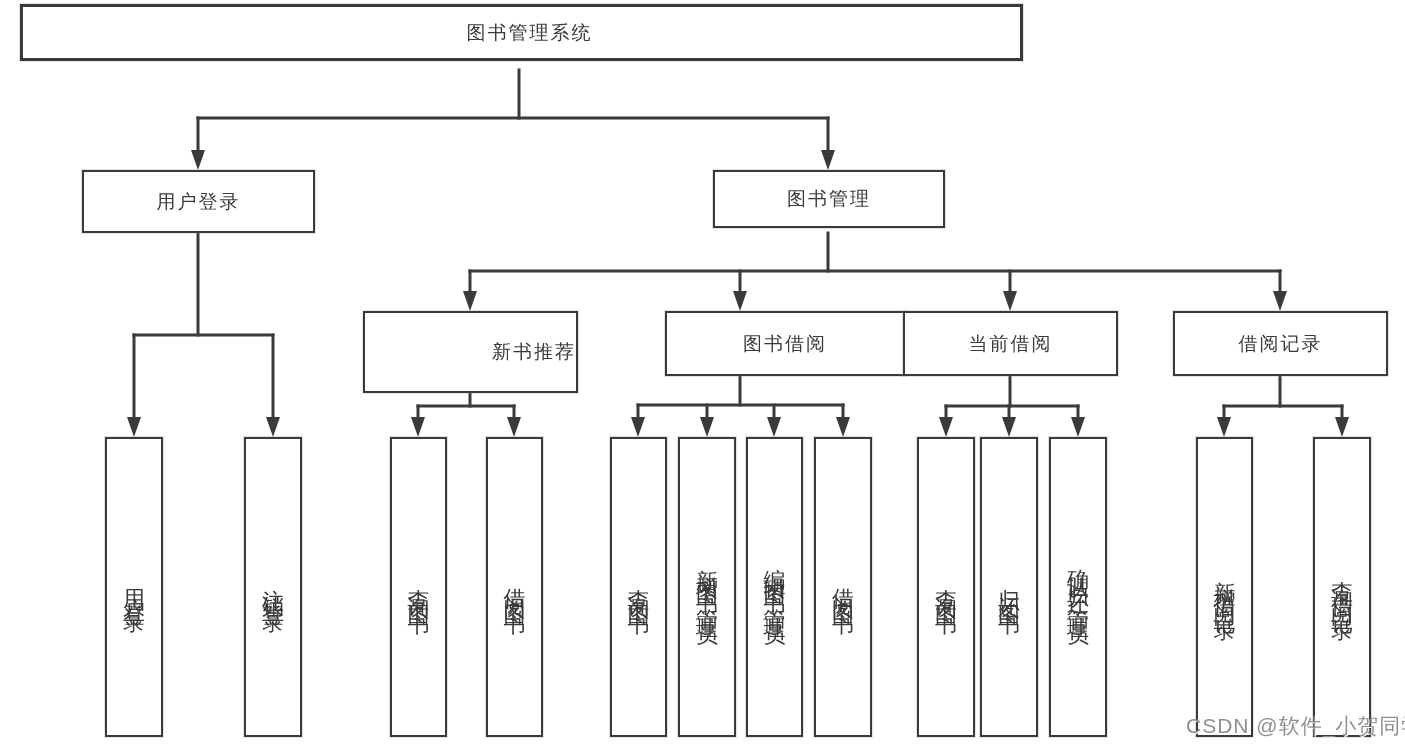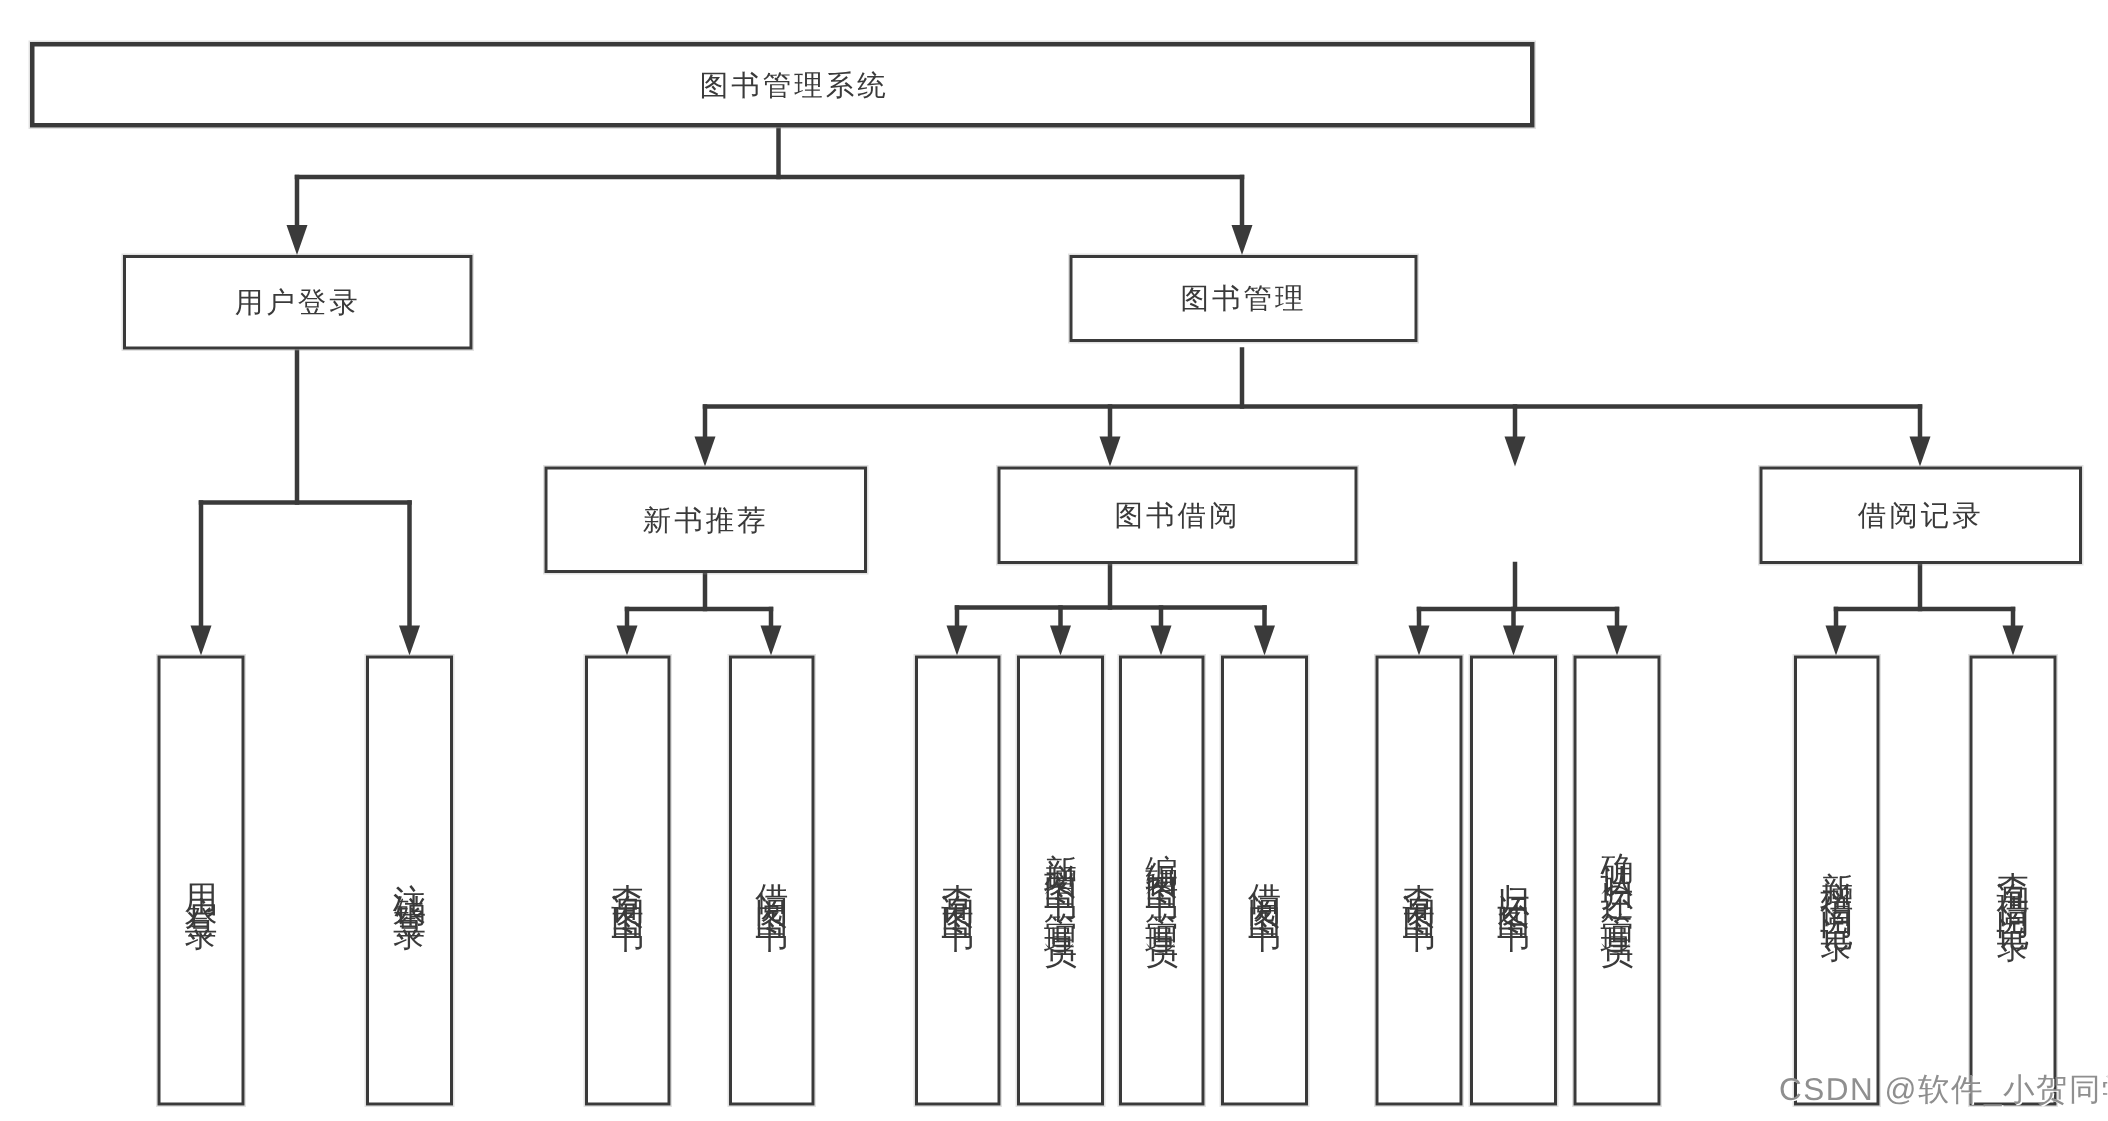--- a/index.html
+++ b/index.html
@@ -123,37 +123,40 @@
         <line x1="1280" y1="376" x2="1280" y2="406"></line>
         <line x1="1224" y1="406" x2="1342" y2="406"></line>
         <line x1="1224" y1="406" x2="1224" y2="425"></line>
         <polygon points="1217,417 1231,417 1224,437" stroke="none"></polygon>
         <line x1="1342" y1="406" x2="1342" y2="425"></line>
         <polygon points="1335,417 1349,417 1342,437" stroke="none"></polygon>
       </g>
     </g>
   </svg>
 
-  <div class="box hnode root" style="left:20px;top:28px;width:1003px;height:57px;padding-left:16px;">
+  <div class="box hnode root" style="left:20px;top:4px;width:1003px;height:57px;padding-left:16px;">
     <span>图书管理系统</span>
   </div>
 
   <div class="box hnode" style="left:82px;top:170px;width:233px;height:63px;">
     <span>用户登录</span>
   </div>
   <div class="box hnode" style="left:713px;top:170px;width:232px;height:58px;">
     <span>图书管理</span>
   </div>
 
-  <div class="box hnode" style="left:363px;top:311px;width:215px;height:71px;">
+  <div class="box hnode" style="left:363px;top:311px;width:215px;height:82px;justify-content:flex-end;">
     <span>新书推荐</span>
   </div>
   <div class="box hnode" style="left:665px;top:311px;width:240px;height:65px;">
     <span>图书借阅</span>
   </div>
+  <div class="box hnode" style="left:903px;top:311px;width:215px;height:65px;">
+    <span>当前借阅</span>
+  </div>
   <div class="box hnode" style="left:1173px;top:311px;width:215px;height:65px;">
     <span>借阅记录</span>
   </div>
 
   <div class="box leaf" style="left:105px;top:437px;width:58px;height:300px;">
     <span class="vtext">用户登录</span>
   </div>
   <div class="box leaf" style="left:244px;top:437px;width:58px;height:300px;">
     <span class="vtext">注销登录</span>
   </div>

